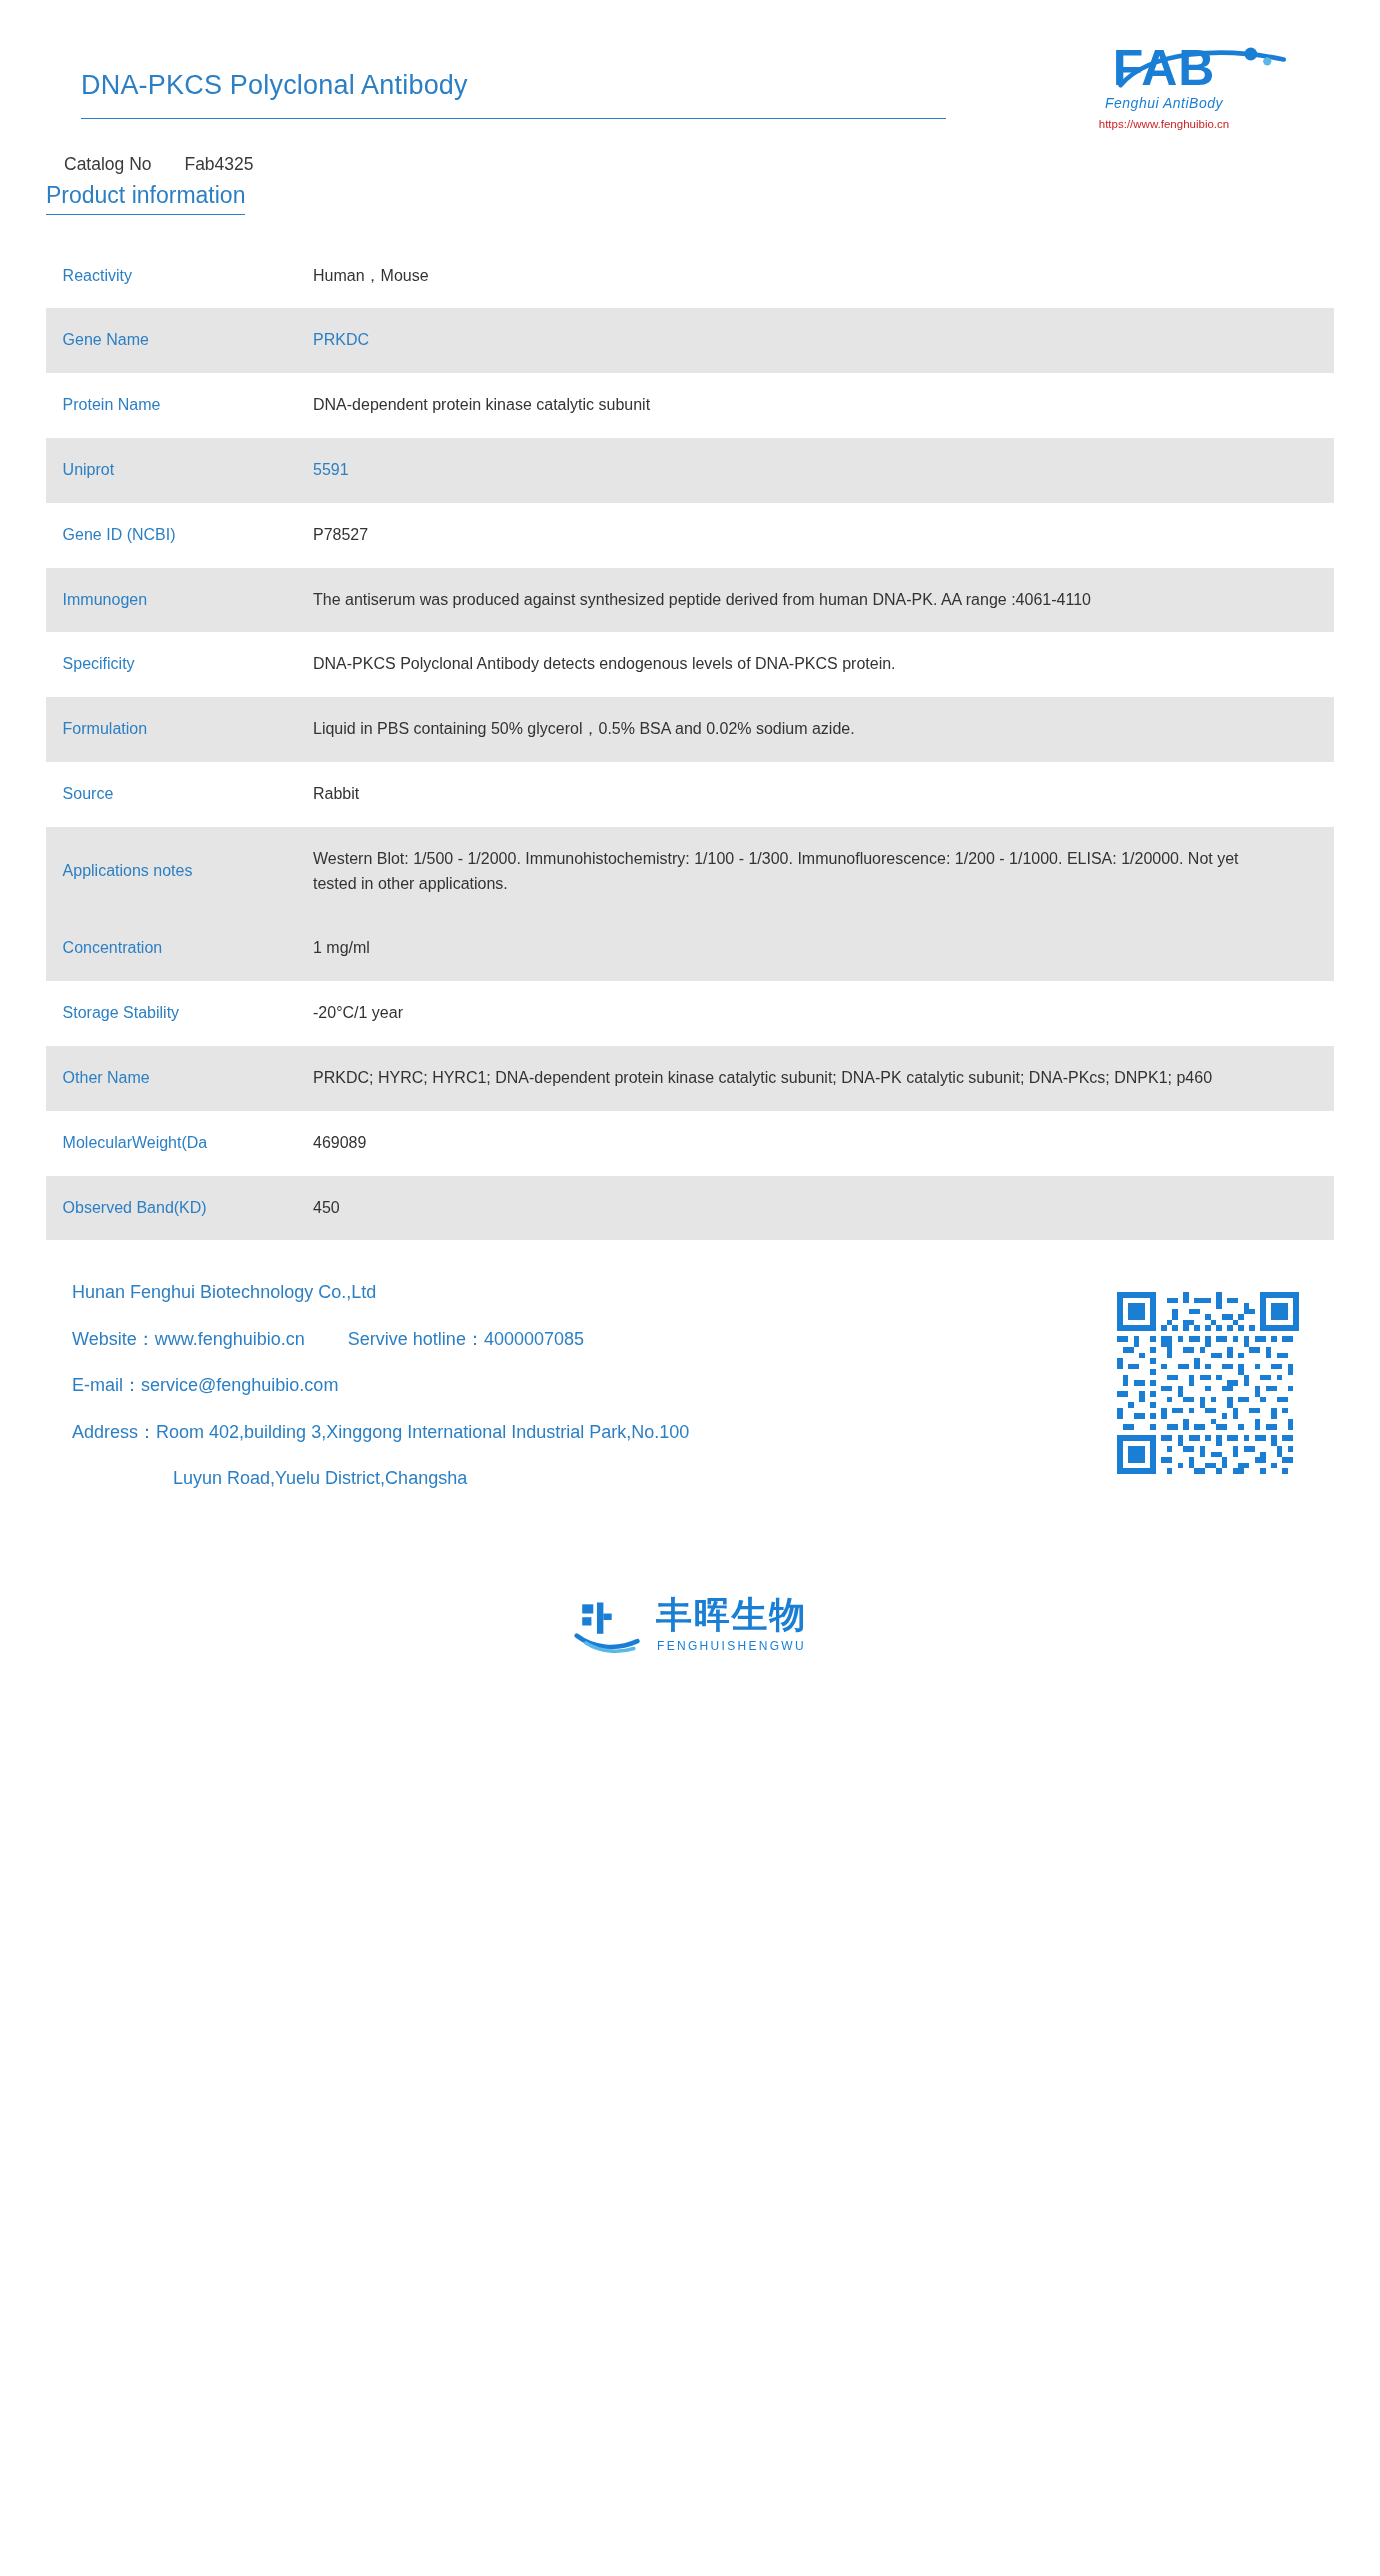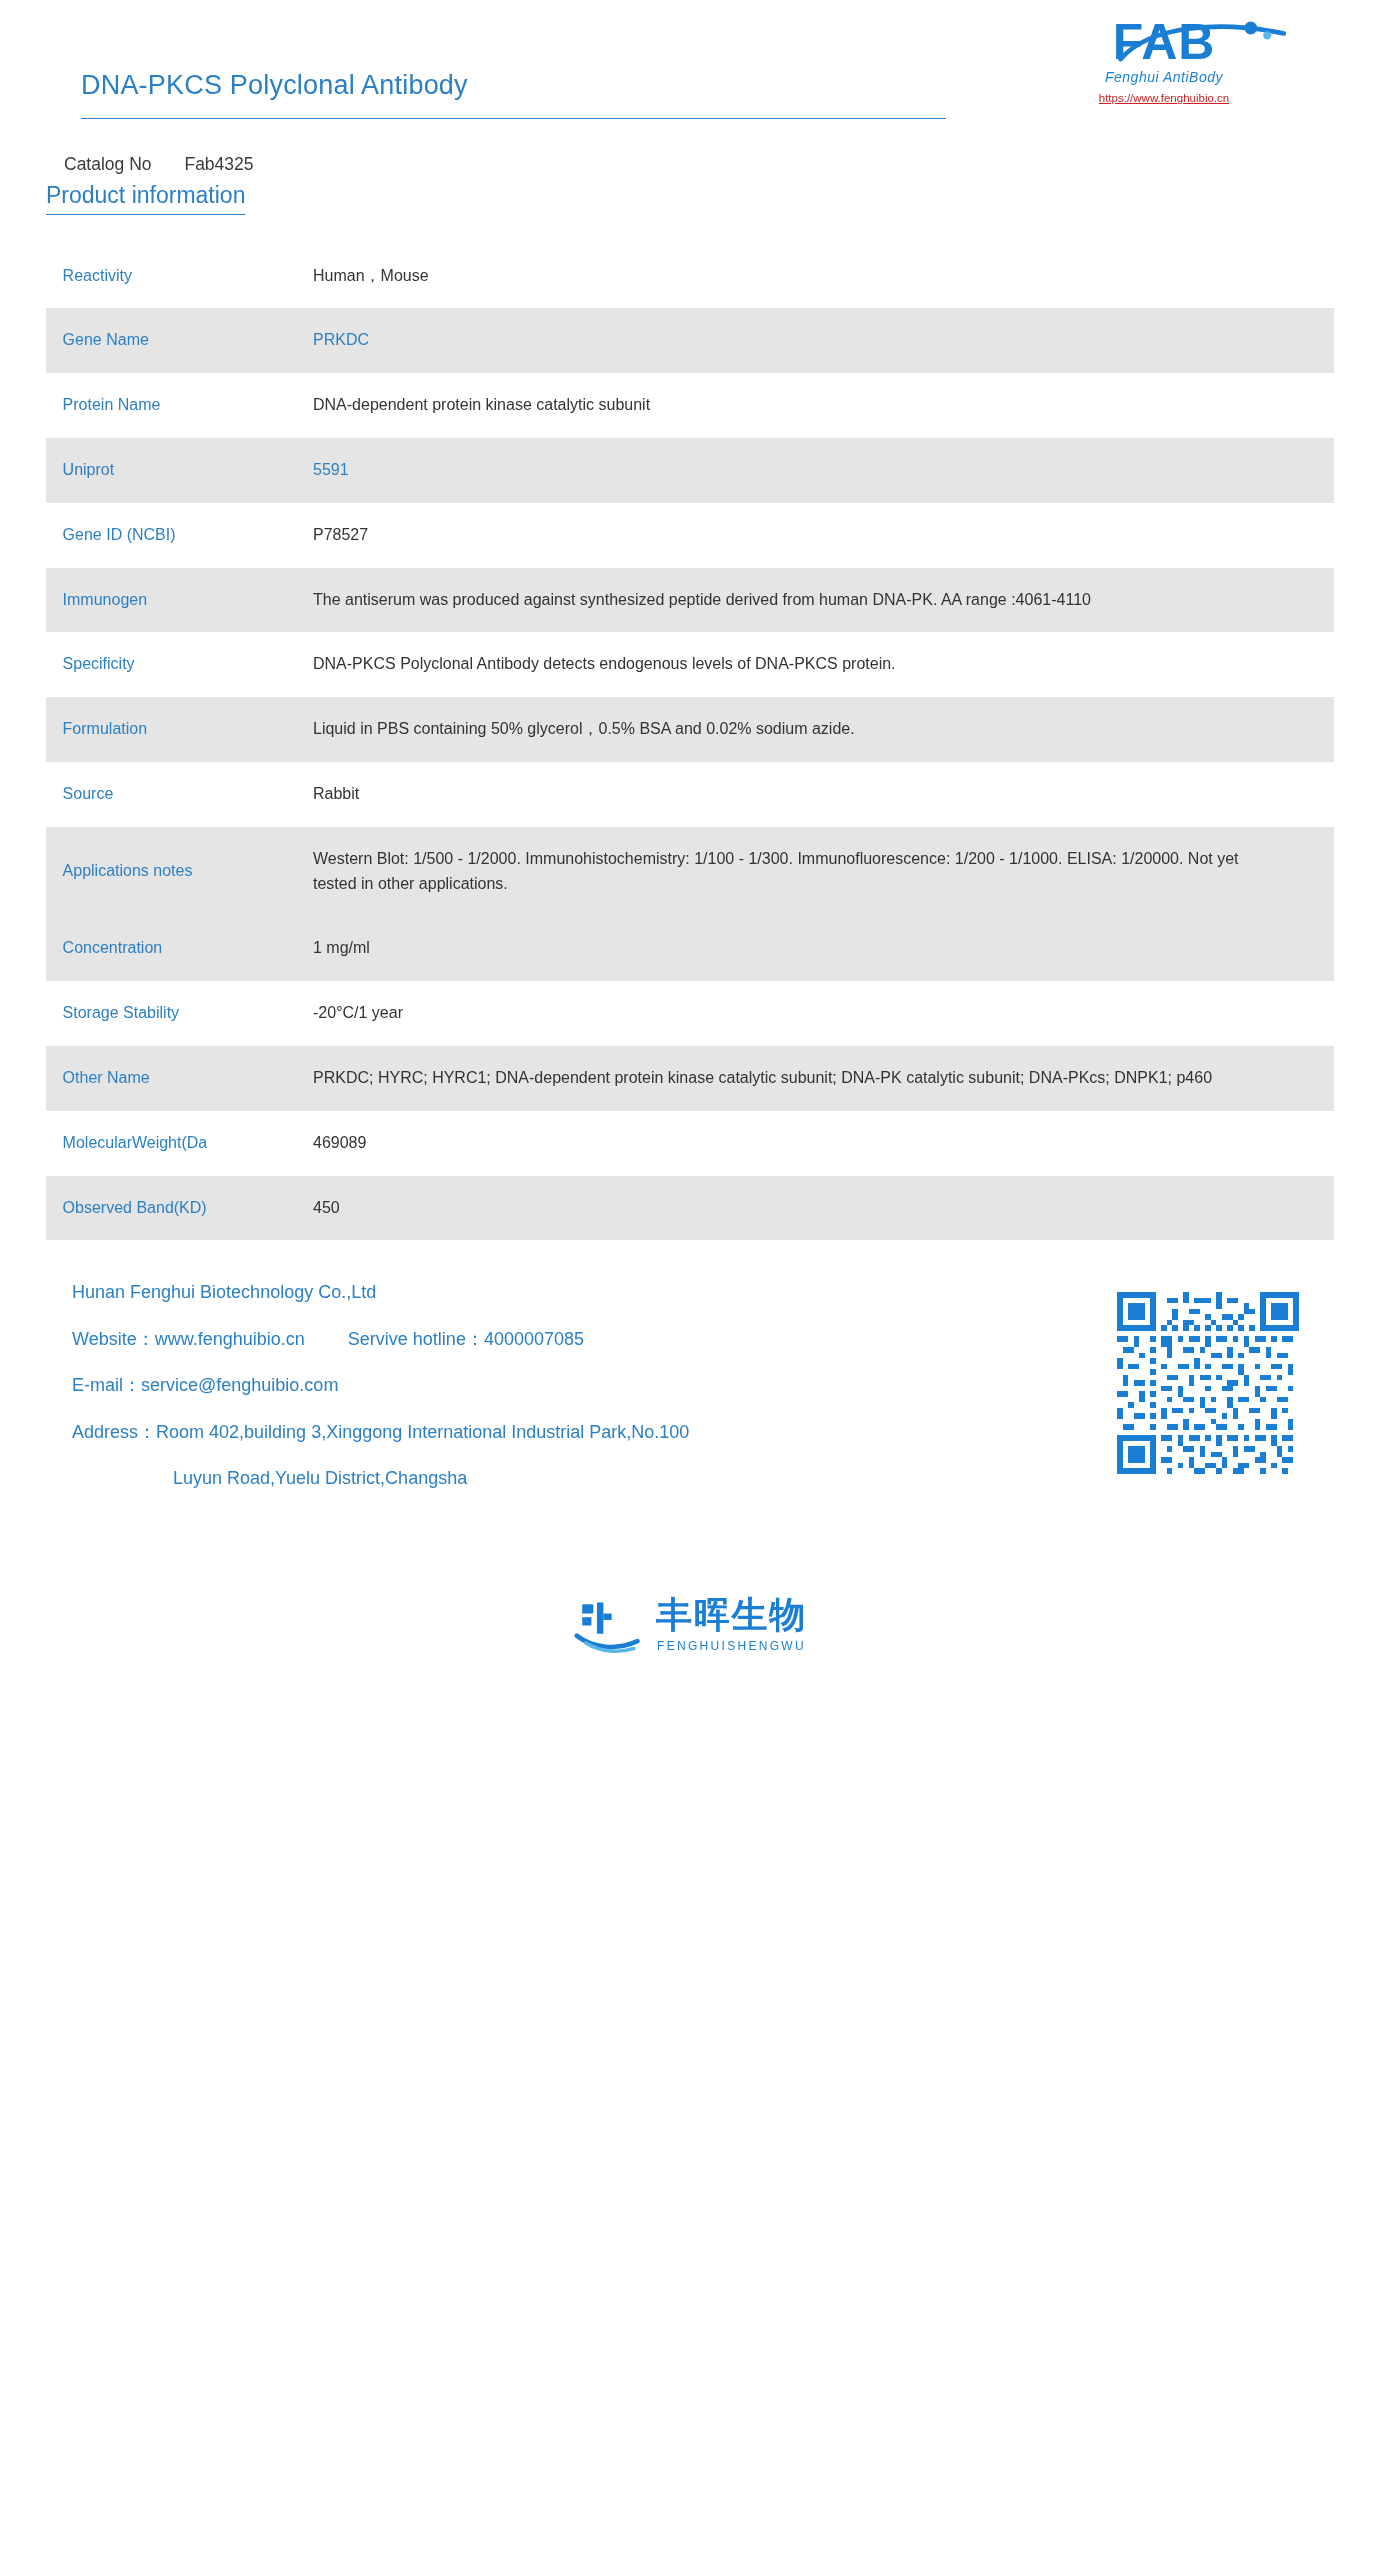--- a/index.html
+++ b/index.html
@@ -40,21 +40,21 @@
     font-size: 17.5px;
     color: #333;
   }
   .catalog-label { color: #3a3a3a; }
   .catalog-value { margin-left: 28px; color: #3a3a3a; }
 
   
   .logo-block {
     position: absolute;
     right: 64px;
-    top: 17px;
+    top: 43px;
     width: 304px;
     text-align: center;
   }
   .logo-fab {
     font-size: 50px;
     font-weight: bold;
     color: #1a7fd4;
     letter-spacing: 0.9px;
     line-height: 1;
     position: relative;
@@ -65,21 +65,20 @@
     color: #1a7fd4;
     font-weight: normal;
     font-style: italic;
     margin-top: 1.8px;
     letter-spacing: 0.5px;
   }
   .logo-url {
     font-size: 11.5px;
     color: #cc2222;
     margin-top: 7.4px;
-    text-decoration: underline;
   }
   .logo-swoosh {
     position: absolute;
     left: 0; top: 0;
     width: 193px; height: 55px;
     pointer-events: none;
   }
 
   
   .section-title {

